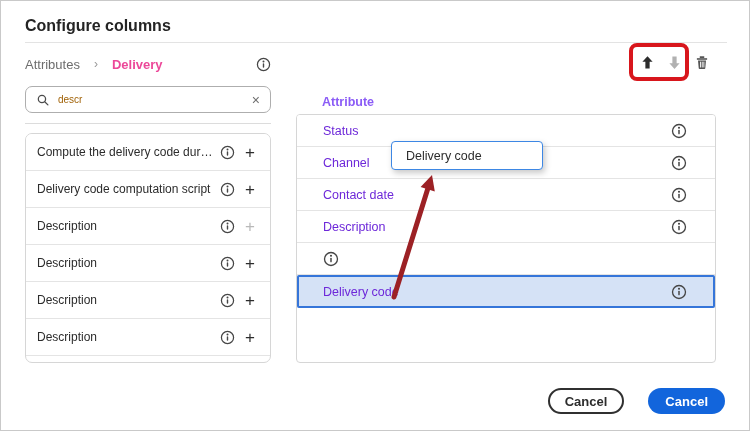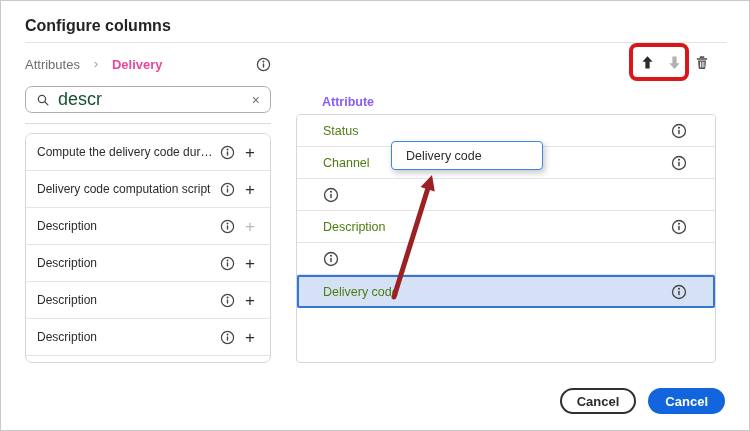--- a/index.html
+++ b/index.html
@@ -34,21 +34,21 @@
   .crumb-current { color: #ec4899; font-weight: 700; }
   .breadcrumb-row .info { margin-left: auto; }
 
   .search-box {
     position: absolute; left: 24px; top: 85px; width: 246px; height: 27px;
     border: 1px solid #aeaeae; border-radius: 7px; background: #fff;
     display: flex; align-items: center; padding: 0 10px; gap: 8px;
   }
   .search-box input {
     border: none; outline: none; background: transparent;
-    flex: 1; min-width: 0; font-size: 18px; color: #14532d;
+    flex: 1; min-width: 0; font-size: 10px; color: #a16207;
     font-family: inherit;
   }
   .clear-x { color: #6f6f6f; font-size: 14px; cursor: pointer; line-height: 1; }
 
   .panel-divider {
     position: absolute; left: 24px; top: 122px; width: 246px; height: 1px;
     background: #dcdcdc;
   }
 
   .results-list {
@@ -96,21 +96,21 @@
   .output-table {
     position: absolute; left: 295px; top: 113px; width: 420px; height: 249px;
     border: 1px solid #d6d6d6; border-radius: 4px; background: #fff;
     overflow: hidden;
   }
   .orow {
     height: 32px; display: flex; align-items: center;
     padding: 0 28px 0 26px; border-bottom: 1px solid #e4e4e4;
     background: #fff; cursor: pointer;
   }
-  .orow-label { flex: 1; font-size: 12.5px; color: #4d7c0f; }
+  .orow-label { flex: 1; font-size: 12.5px; color: #6d28d9; }
   .orow.selected {
     height: 33px;
     background: var(--selected-row-bg, #d5e2f6);
     box-shadow: inset 0 0 0 2px var(--selected-row-border, #3575d9);
     border-bottom: none; border-radius: 2px;
   }
 
   .drag-preview {
     position: absolute; left: 390px; top: 140px; width: 152px; height: 29px;
     background: #fff; border: 1.5px solid #3d87e4; border-radius: 4px;
@@ -120,21 +120,21 @@
   }
 
   .annotation-arrow-svg {
     position: absolute; left: 0; top: 0; width: 750px; height: 431px;
     pointer-events: none; z-index: 50;
   }
 
   
   .footer {
     position: absolute; right: 24px; bottom: 16px;
-    display: flex; gap: 12px; align-items: center;
+    display: flex; gap: 24px; align-items: center;
   }
   .btn {
     height: 26px; padding: 0 15px; border-radius: 13px;
     font-size: 13px; font-weight: 700; font-family: inherit;
     display: flex; align-items: center; cursor: pointer;
   }
   .btn-cancel { background: #fff; border: 2px solid #303030; color: #2c2c2c; }
   .btn-confirm { background: var(--accent, #1265dc); border: none; color: #fff; padding: 0 17px; }
 </style>
 </head>
@@ -281,20 +281,21 @@
       <span class="orow-label">Channel</span>
       <span class="icon-btn">
           <svg width="16" height="16" viewBox="0 0 18 18">
             <circle cx="9" cy="9" r="7.3" fill="none" stroke="#464646" stroke-width="1.5"></circle>
             <circle cx="9" cy="5.4" r="1.2" fill="#464646"></circle>
             <rect x="8.15" y="7.6" width="1.7" height="5.2" rx="0.85" fill="#464646"></rect>
           </svg>
         </span>
     </div>
     <div class="orow">
+      <span class="orow-label">Contact date</span>
       <span class="icon-btn">
           <svg width="16" height="16" viewBox="0 0 18 18">
             <circle cx="9" cy="9" r="7.3" fill="none" stroke="#464646" stroke-width="1.5"></circle>
             <circle cx="9" cy="5.4" r="1.2" fill="#464646"></circle>
             <rect x="8.15" y="7.6" width="1.7" height="5.2" rx="0.85" fill="#464646"></rect>
           </svg>
         </span>
     </div>
     <div class="orow">
       <span class="orow-label">Description</span>

